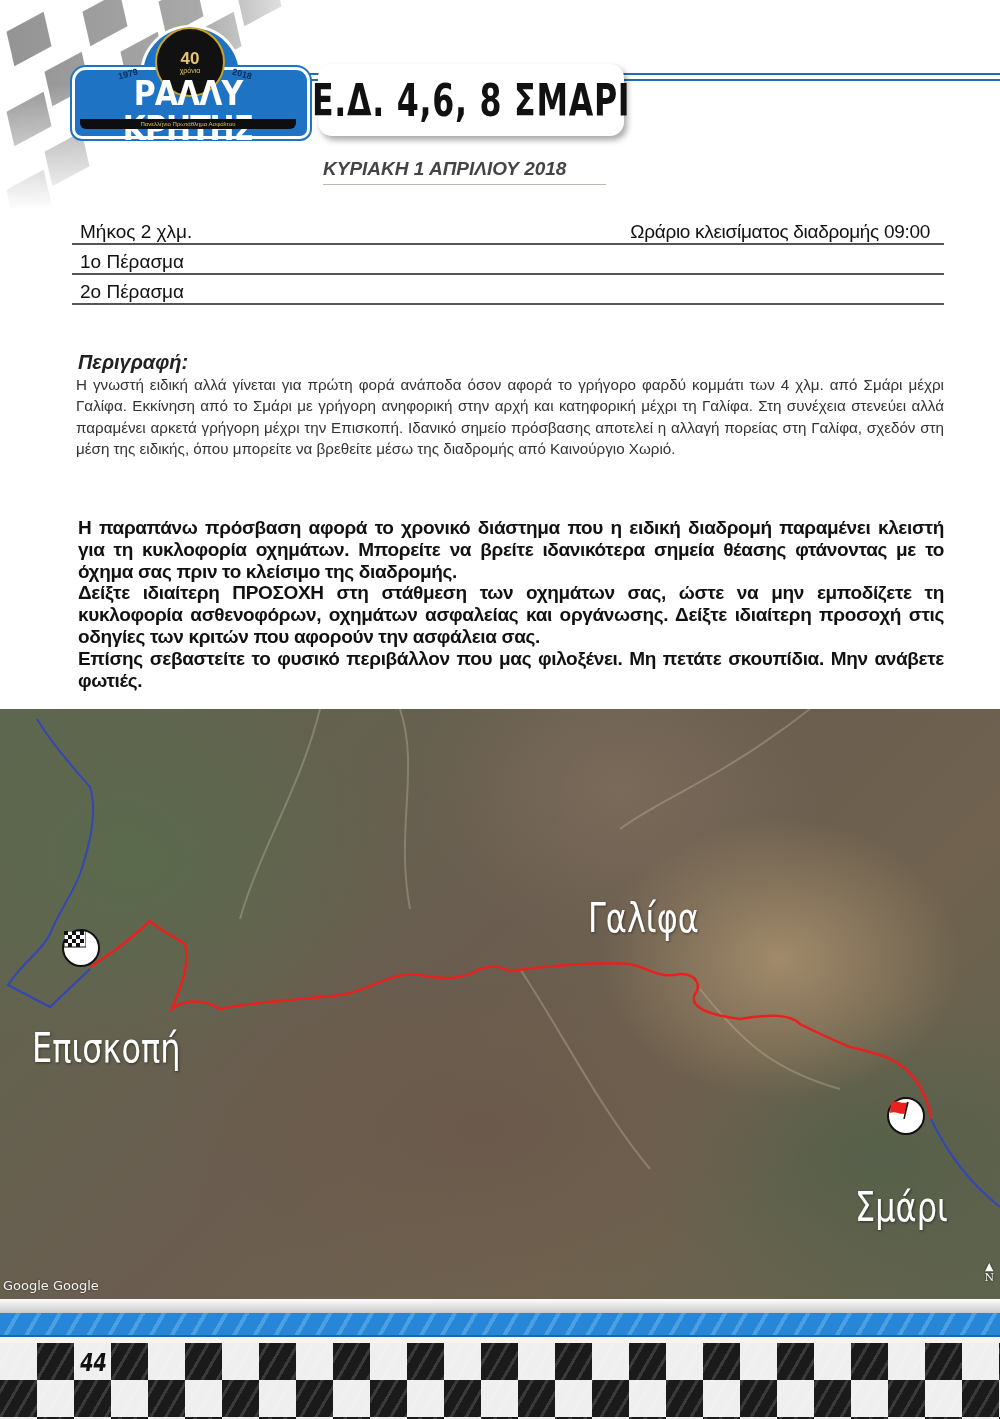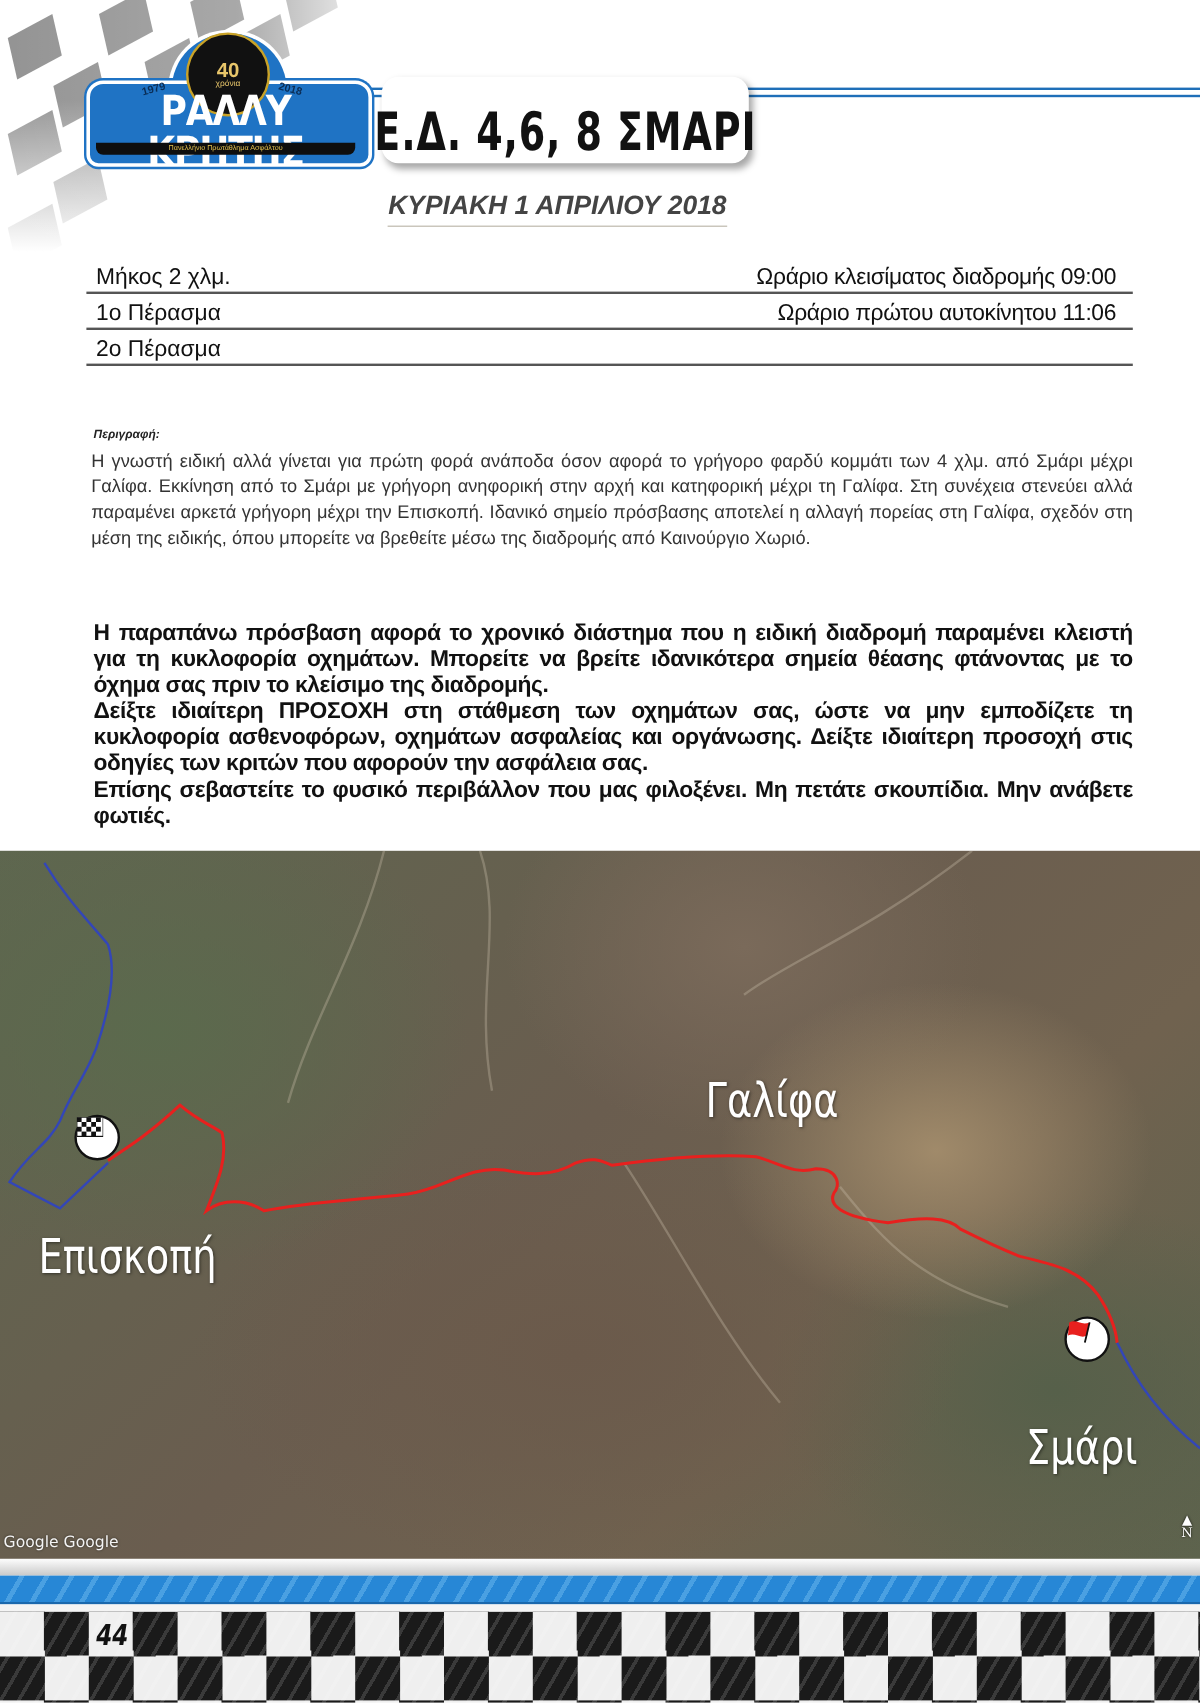--- a/index.html
+++ b/index.html
@@ -20,34 +20,34 @@
   .logo-medal { position:absolute; left:83px; top:12px; width:66px; height:66px; border-radius:50%; background:#111; display:flex; flex-direction:column; align-items:center; justify-content:center; border:2px solid #c9a227; }
   .logo-medal .num { color:#e7c56a; font-size:17px; font-weight:bold; line-height:1; }
   .logo-medal .sub { color:#e7c56a; font-size:7px; line-height:1; }
   .logo-year { position:absolute; top:54px; font-size:9px; font-weight:bold; color:#0b2d55; }
   .logo-year.left { left:46px; transform:rotate(-15deg); }
   .logo-year.right { left:160px; transform:rotate(15deg); }
   .logo-title { position:absolute; left:6px; top:66px; width:220px; text-align:center; color:#fff; font-family:"DejaVu Sans", sans-serif; font-weight:bold; font-size:30px; letter-spacing:-1px; transform:scaleY(1.15); line-height:1; }
   .logo-strip { position:absolute; left:8px; top:104px; width:216px; height:10px; background:#0e0e0e; color:#e3c04e; font-size:6px; text-align:center; line-height:10px; border-radius:0 0 6px 6px; }
 
   
-  .title-box { position:absolute; left:318px; top:64px; width:306px; height:72px; background:#fff; border-radius:14px; box-shadow:3px 4px 6px rgba(0,0,0,0.35); display:flex; align-items:flex-end; justify-content:center; }
+  .title-box { position:absolute; left:318px; top:64px; width:306px; height:72px; background:#fff; border-radius:14px; box-shadow:3px 4px 6px rgba(0,0,0,0.35); display:flex; align-items:center; justify-content:center; }
   .title-text { font-family:"DejaVu Sans", sans-serif; font-weight:bold; font-size:44px; color:#111; letter-spacing:1px; transform:scaleX(0.72); white-space:nowrap; }
 
-  .date { position:absolute; left:323px; top:158px; width:283px; font-style:italic; font-weight:bold; font-size:22px; color:#444; text-align:center; padding-bottom:4px; border-bottom:1px solid #bdb8ac; }
+  .date { position:absolute; left:323px; top:158px; width:283px; font-style:italic; font-weight:bold; font-size:19px; color:#444; text-align:left; padding-bottom:4px; border-bottom:1px solid #bdb8ac; }
 
   
   .schedule { position:absolute; left:72px; top:215px; width:872px; }
   .sched-row { display:flex; justify-content:space-between; align-items:flex-end; height:28px; border-bottom:2px solid #555; font-family:"Liberation Sans", sans-serif; font-size:19px; color:#111; padding:0 14px 0 8px; }
   .sched-row .left { }
   .sched-row .right { letter-spacing:-0.3px; }
 
   
   .desc { position:absolute; left:78px; top:352px; width:866px; font-size:15.2px; line-height:21.6px; color:#333; text-align:justify; }
-  .desc-label { font-style:italic; font-weight:bold; font-size:10px; color:#222; }
+  .desc-label { font-style:italic; font-weight:bold; font-size:20px; color:#222; }
   .desc-body { text-indent:0; margin-left:-2px; }
 
   .notice { position:absolute; left:78px; top:517px; width:866px; font-size:19px; line-height:21.8px; font-weight:bold; color:#111; text-align:justify; letter-spacing:-0.35px; }
   .notice p { margin:0; }
 
   
   .map { position:absolute; left:0; top:709px; width:1000px; height:590px; overflow:hidden;
     background:
       radial-gradient(ellipse 180px 140px at 780px 250px, #a08a6a 0%, rgba(150,130,100,0.0) 100%),
       radial-gradient(ellipse 260px 200px at 130px 150px, #5b6a4d 0%, rgba(91,106,77,0) 100%),
@@ -110,21 +110,20 @@
 </div>
 <div class="date">ΚΥΡΙΑΚΗ 1 ΑΠΡΙΛΙΟΥ 2018</div>
 
 <div class="schedule">
   <div class="sched-row">
     <span class="left">Μήκος 2 χλμ.</span>
     <span class="right">Ωράριο κλεισίματος διαδρομής  09:00</span>
   </div>
   <div class="sched-row">
     <span class="left">1ο Πέρασμα</span>
-    <span class="right">Ωράριο πρώτου αυτοκίνητου  11:06</span>
   </div>
   <div class="sched-row">
     <span class="left">2ο Πέρασμα</span>
   </div>
 </div>
 
 <div class="desc">
   <div class="desc-label">Περιγραφή:</div>
   <div class="desc-body">Η γνωστή ειδική αλλά γίνεται για πρώτη φορά ανάποδα όσον αφορά το γρήγορο φαρδύ κομμάτι των 4 χλμ. από Σμάρι μέχρι Γαλίφα. Εκκίνηση από το Σμάρι με γρήγορη ανηφορική στην αρχή και κατηφορική μέχρι τη Γαλίφα. Στη συνέχεια στενεύει αλλά παραμένει αρκετά γρήγορη μέχρι την Επισκοπή. Ιδανικό σημείο πρόσβασης αποτελεί η αλλαγή πορείας στη Γαλίφα, σχεδόν στη μέση της ειδικής, όπου μπορείτε να βρεθείτε μέσω της διαδρομής από Καινούργιο Χωριό.</div>
 </div>

